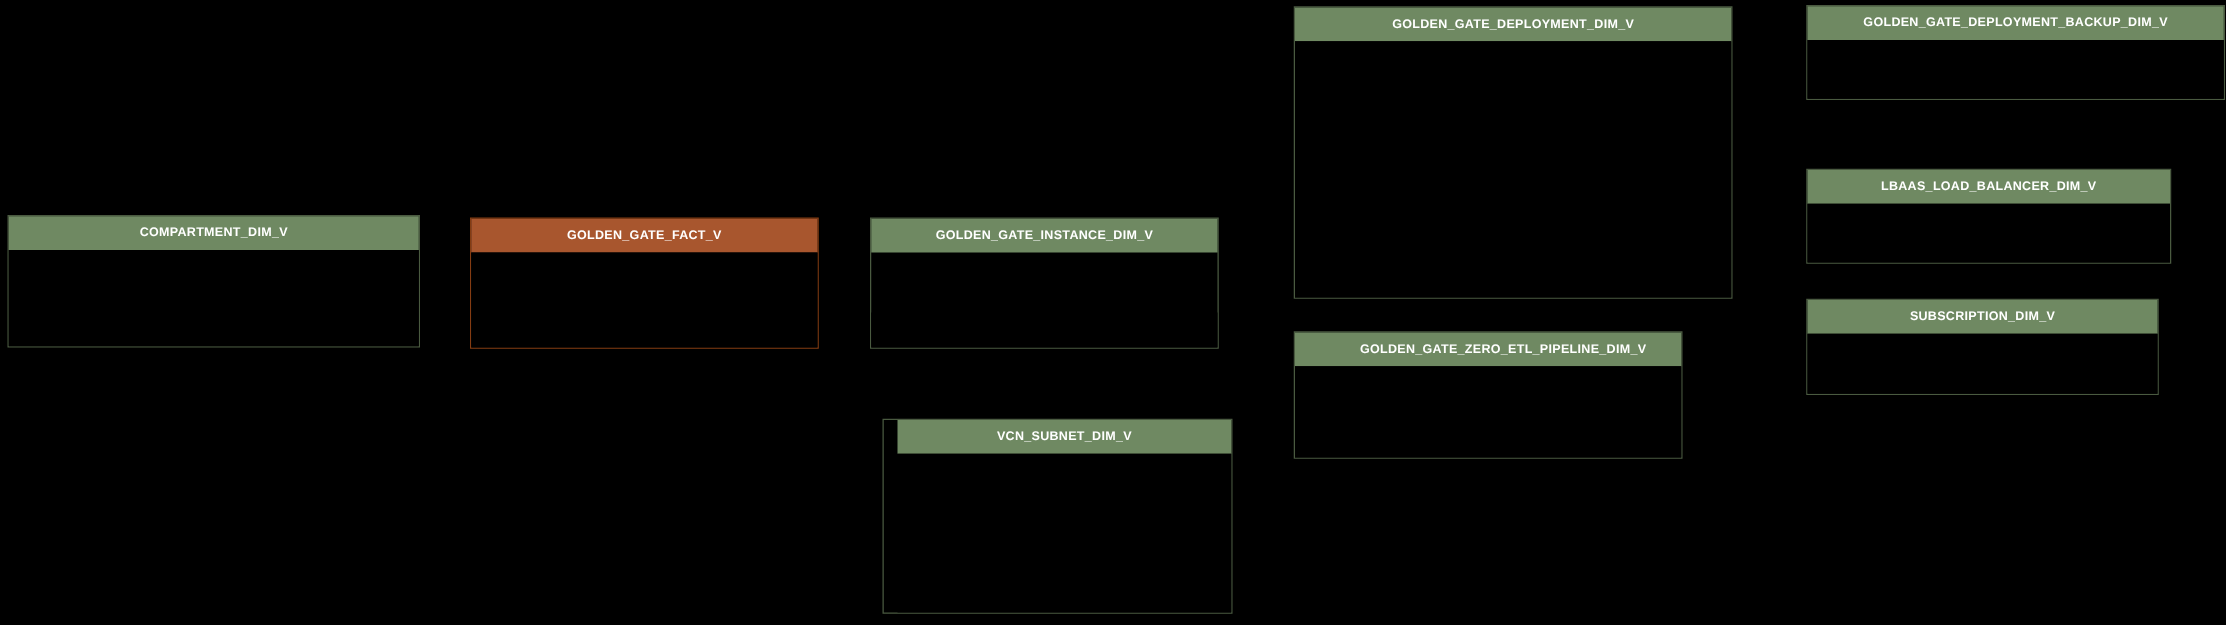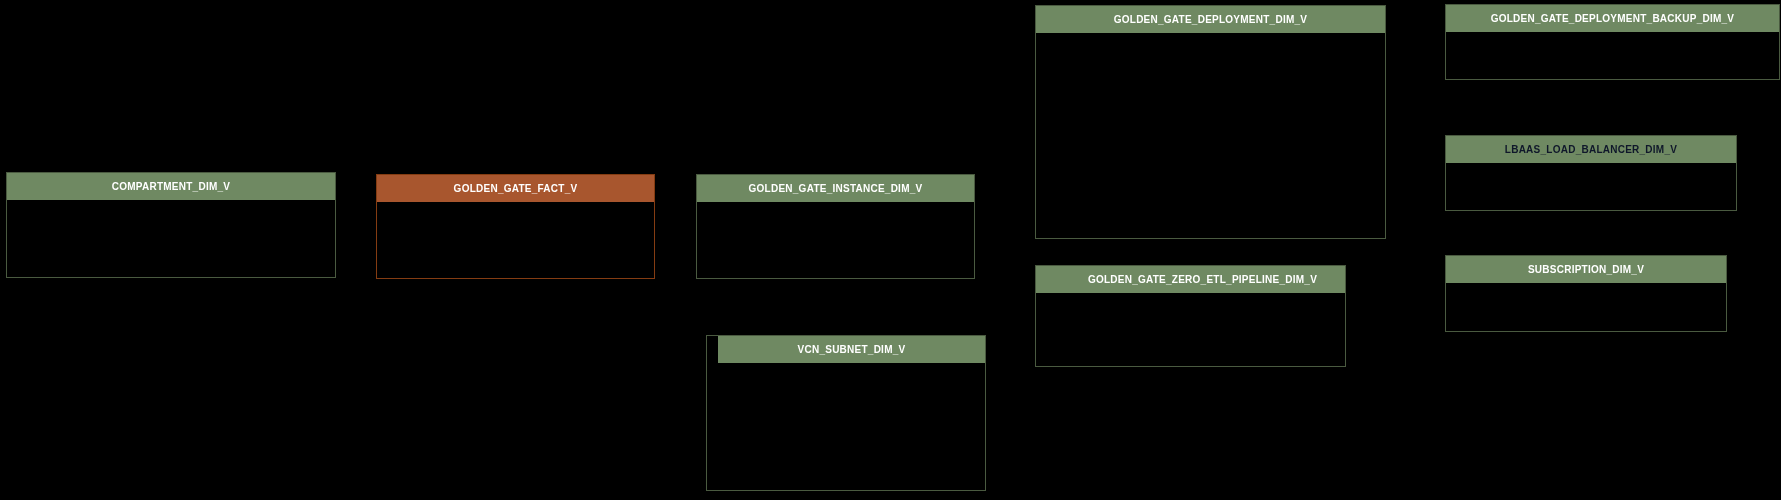--- a/index.html
+++ b/index.html
@@ -81,23 +81,23 @@
     <div class="entity-body" style="background: rgb(0, 0, 0);"></div>
   </div>
     <div class="entity" style="left: 1445px; top: 4px; width: 335px; height: 76px; border-color: rgb(74, 90, 64); background: rgb(0, 0, 0);">
     <div class="entity-header" style="background: rgb(111, 137, 98); height: 27px;">
       <span class="entity-title" style="color: rgb(255, 255, 255);">GOLDEN_GATE_DEPLOYMENT_BACKUP_DIM_V</span>
     </div>
     <div class="entity-body" style="background: rgb(0, 0, 0);"></div>
   </div>
     <div class="entity" style="left: 1445px; top: 135px; width: 292px; height: 76px; border-color: rgb(74, 90, 64); background: rgb(0, 0, 0);">
     <div class="entity-header" style="background: rgb(111, 137, 98); height: 27px;">
-      <span class="entity-title" style="color: #0f172a;">LBAAS_LOAD_BALANCER_DIM_V</span>
+      <span class="entity-title" style="color: #ffffff;">LBAAS_LOAD_BALANCER_DIM_V</span>
     </div>
     <div class="entity-body" style="background: rgb(0, 0, 0);"></div>
   </div>
-    <div class="entity" style="left: 1445px; top: 239px; width: 282px; height: 77px; border-color: rgb(74, 90, 64); background: rgb(0, 0, 0); margin-top: 16px;">
+    <div class="entity" style="left: 1445px; top: 239px; width: 282px; height: 77px; border-color: rgb(74, 90, 64); background: rgb(0, 0, 0);">
     <div class="entity-header" style="background: rgb(111, 137, 98); height: 27px;">
       <span class="entity-title" style="color: rgb(255, 255, 255);">SUBSCRIPTION_DIM_V</span>
     </div>
     <div class="entity-body" style="background: rgb(0, 0, 0);"></div>
   </div>
   </div>
 
 </body></html>

